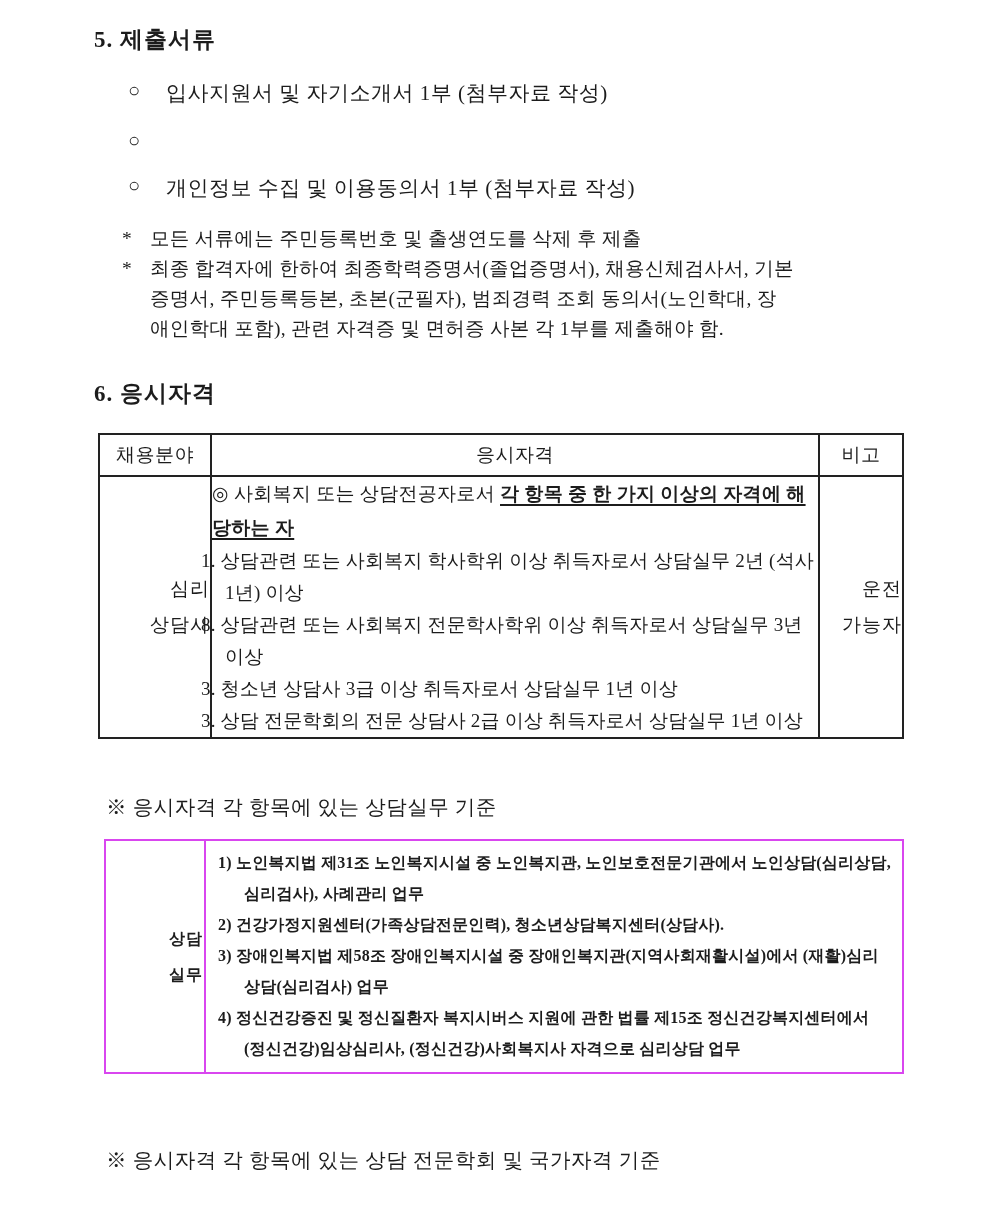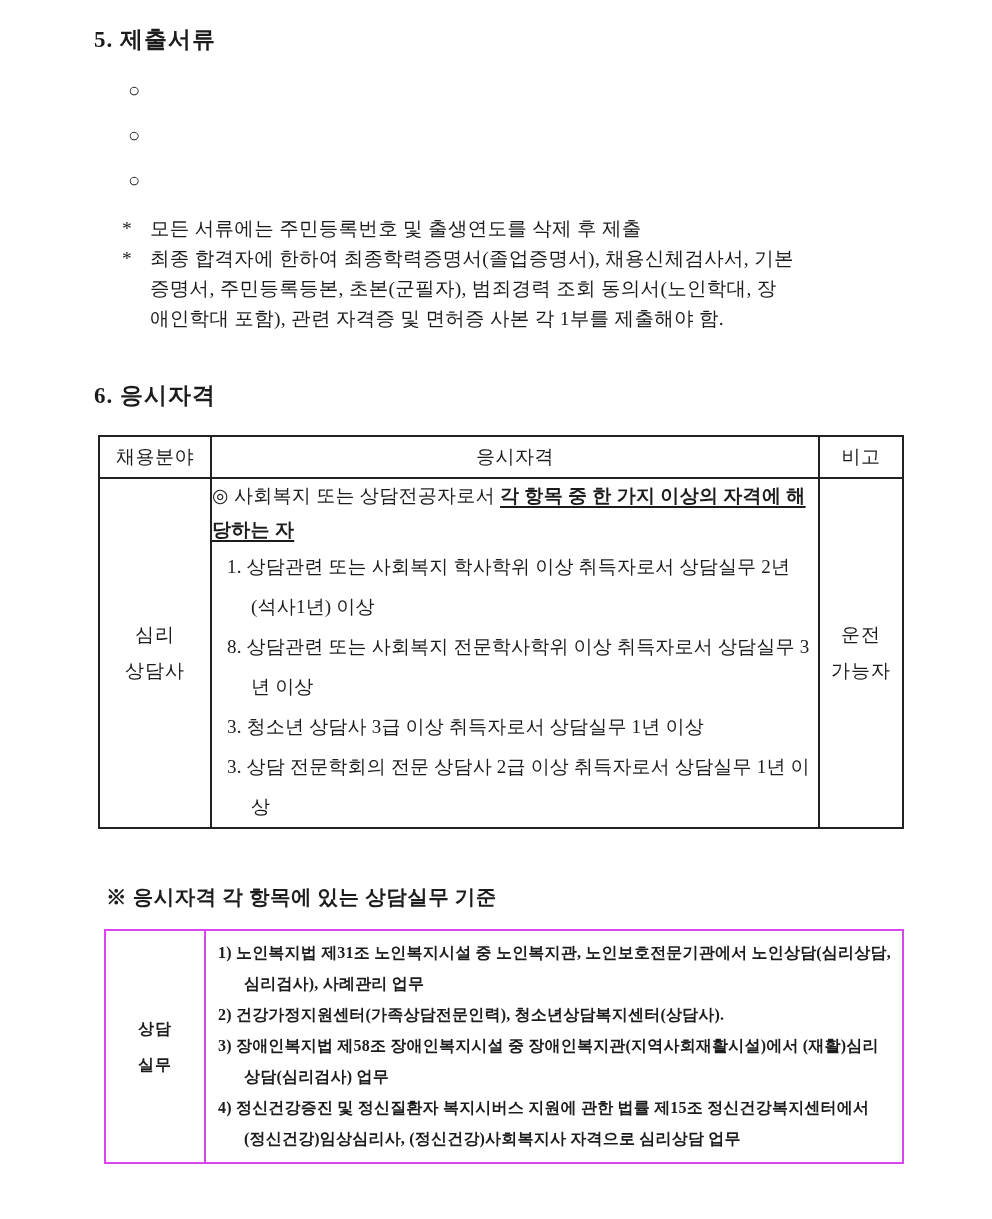--- a/index.html
+++ b/index.html
@@ -11,21 +11,21 @@
     color: #1c1c1c;
     overflow: hidden;
   }
   .page { width: 882px; height: 1219px; padding: 24px 86px 10px 94px; }
 
   
   .sec-heading {
     font-size: 23px; font-weight: bold; letter-spacing: 1px;
     margin: 0 0 24px 0;
   }
-  .sec6-heading { margin-top: 46px; }
+  .sec6-heading { margin-top: 34px; }
 
   
   .bullet-list { margin-left: 34px; }
   .bullet-item { font-size: 21px; letter-spacing: 0.5px; margin-bottom: 22px; display: flex; }
   .bullet-marker { width: 38px; flex: 0 0 38px; font-size: 20px; }
 
   
   .note-list { margin-left: 28px; margin-top: 2px; }
   .note-row { display: flex; font-size: 19.5px; line-height: 30px; letter-spacing: 0.3px; }
   .note-marker { width: 28px; flex: 0 0 28px; }
@@ -33,55 +33,57 @@
 
   
   table { border-collapse: collapse; table-layout: fixed; }
   .qual-table { width: 806px; margin-left: 4px; }
   .qual-table th, .qual-table td {
     border: 2px solid #222; padding: 0;
     font-weight: normal; font-size: 19px;
   }
   .qual-table th { height: 42px; text-align: center; letter-spacing: 0.5px; }
   .cell-center {
-    text-align: center; vertical-align: middle; letter-spacing: 1px;
+    text-align: right; vertical-align: middle; letter-spacing: 1px;
   }
   .cell-center .stack-line { display: block; line-height: 36px; }
   .cell-qual { padding: 8px 10px 10px 12px; vertical-align: top; }
   .qual-intro { line-height: 34px; letter-spacing: 0.3px; }
   .qual-emph { font-weight: bold; text-decoration: underline; text-underline-offset: 4px; text-decoration-thickness: 2px; }
-  .qual-item { line-height: 40px; padding-left: 39px; text-indent: -24px; letter-spacing: 0.2px; }
+  .qual-item { line-height: 32px; padding-left: 13px; text-indent: -24px; letter-spacing: 0.2px; }
 
   
   .ref-heading { font-size: 20.5px; letter-spacing: 0.5px; margin: 0 0 18px 12px; font-weight: normal; }
-  .ref1-heading { margin-top: 54px; font-weight: bold; }
-  .ref2-heading { margin-top: 96px; }
+  .ref1-heading { margin-top: 54px; }
+  .ref2-heading { margin-top: 72px; }
 
   .practice-table { width: 800px; margin-left: 10px; }
   .practice-table td { border: 2px solid #d946ef; font-size: 16px; font-weight: bold; }
   .practice-table .cell-qual { padding: 6px 8px 8px 12px; }
   .practice-table .qual-item { line-height: 31px; padding-left: 26px; text-indent: -26px; }
 </style>
 </head>
 <body>
 
 <div class="page">
 
   <section>
     <h2 class="sec-heading">5. 제출서류</h2>
 
     <div class="bullet-list">
       <div class="bullet-item">
         <span class="bullet-marker">○</span>
+        <span>입사지원서 및 자기소개서 1부 (첨부자료 작성)</span>
       </div>
       <div class="bullet-item">
         <span class="bullet-marker">○</span>
       </div>
       <div class="bullet-item">
         <span class="bullet-marker">○</span>
+        <span>개인정보 수집 및 이용동의서 1부 (첨부자료 작성)</span>
       </div>
     </div>
 
     <div class="note-list">
       <div class="note-row">
         <span class="note-marker">*</span>
         <span class="note-text">모든 서류에는 주민등록번호 및 출생연도를 삭제 후 제출</span>
       </div>
       <div class="note-row">
         <span class="note-marker">*</span>

